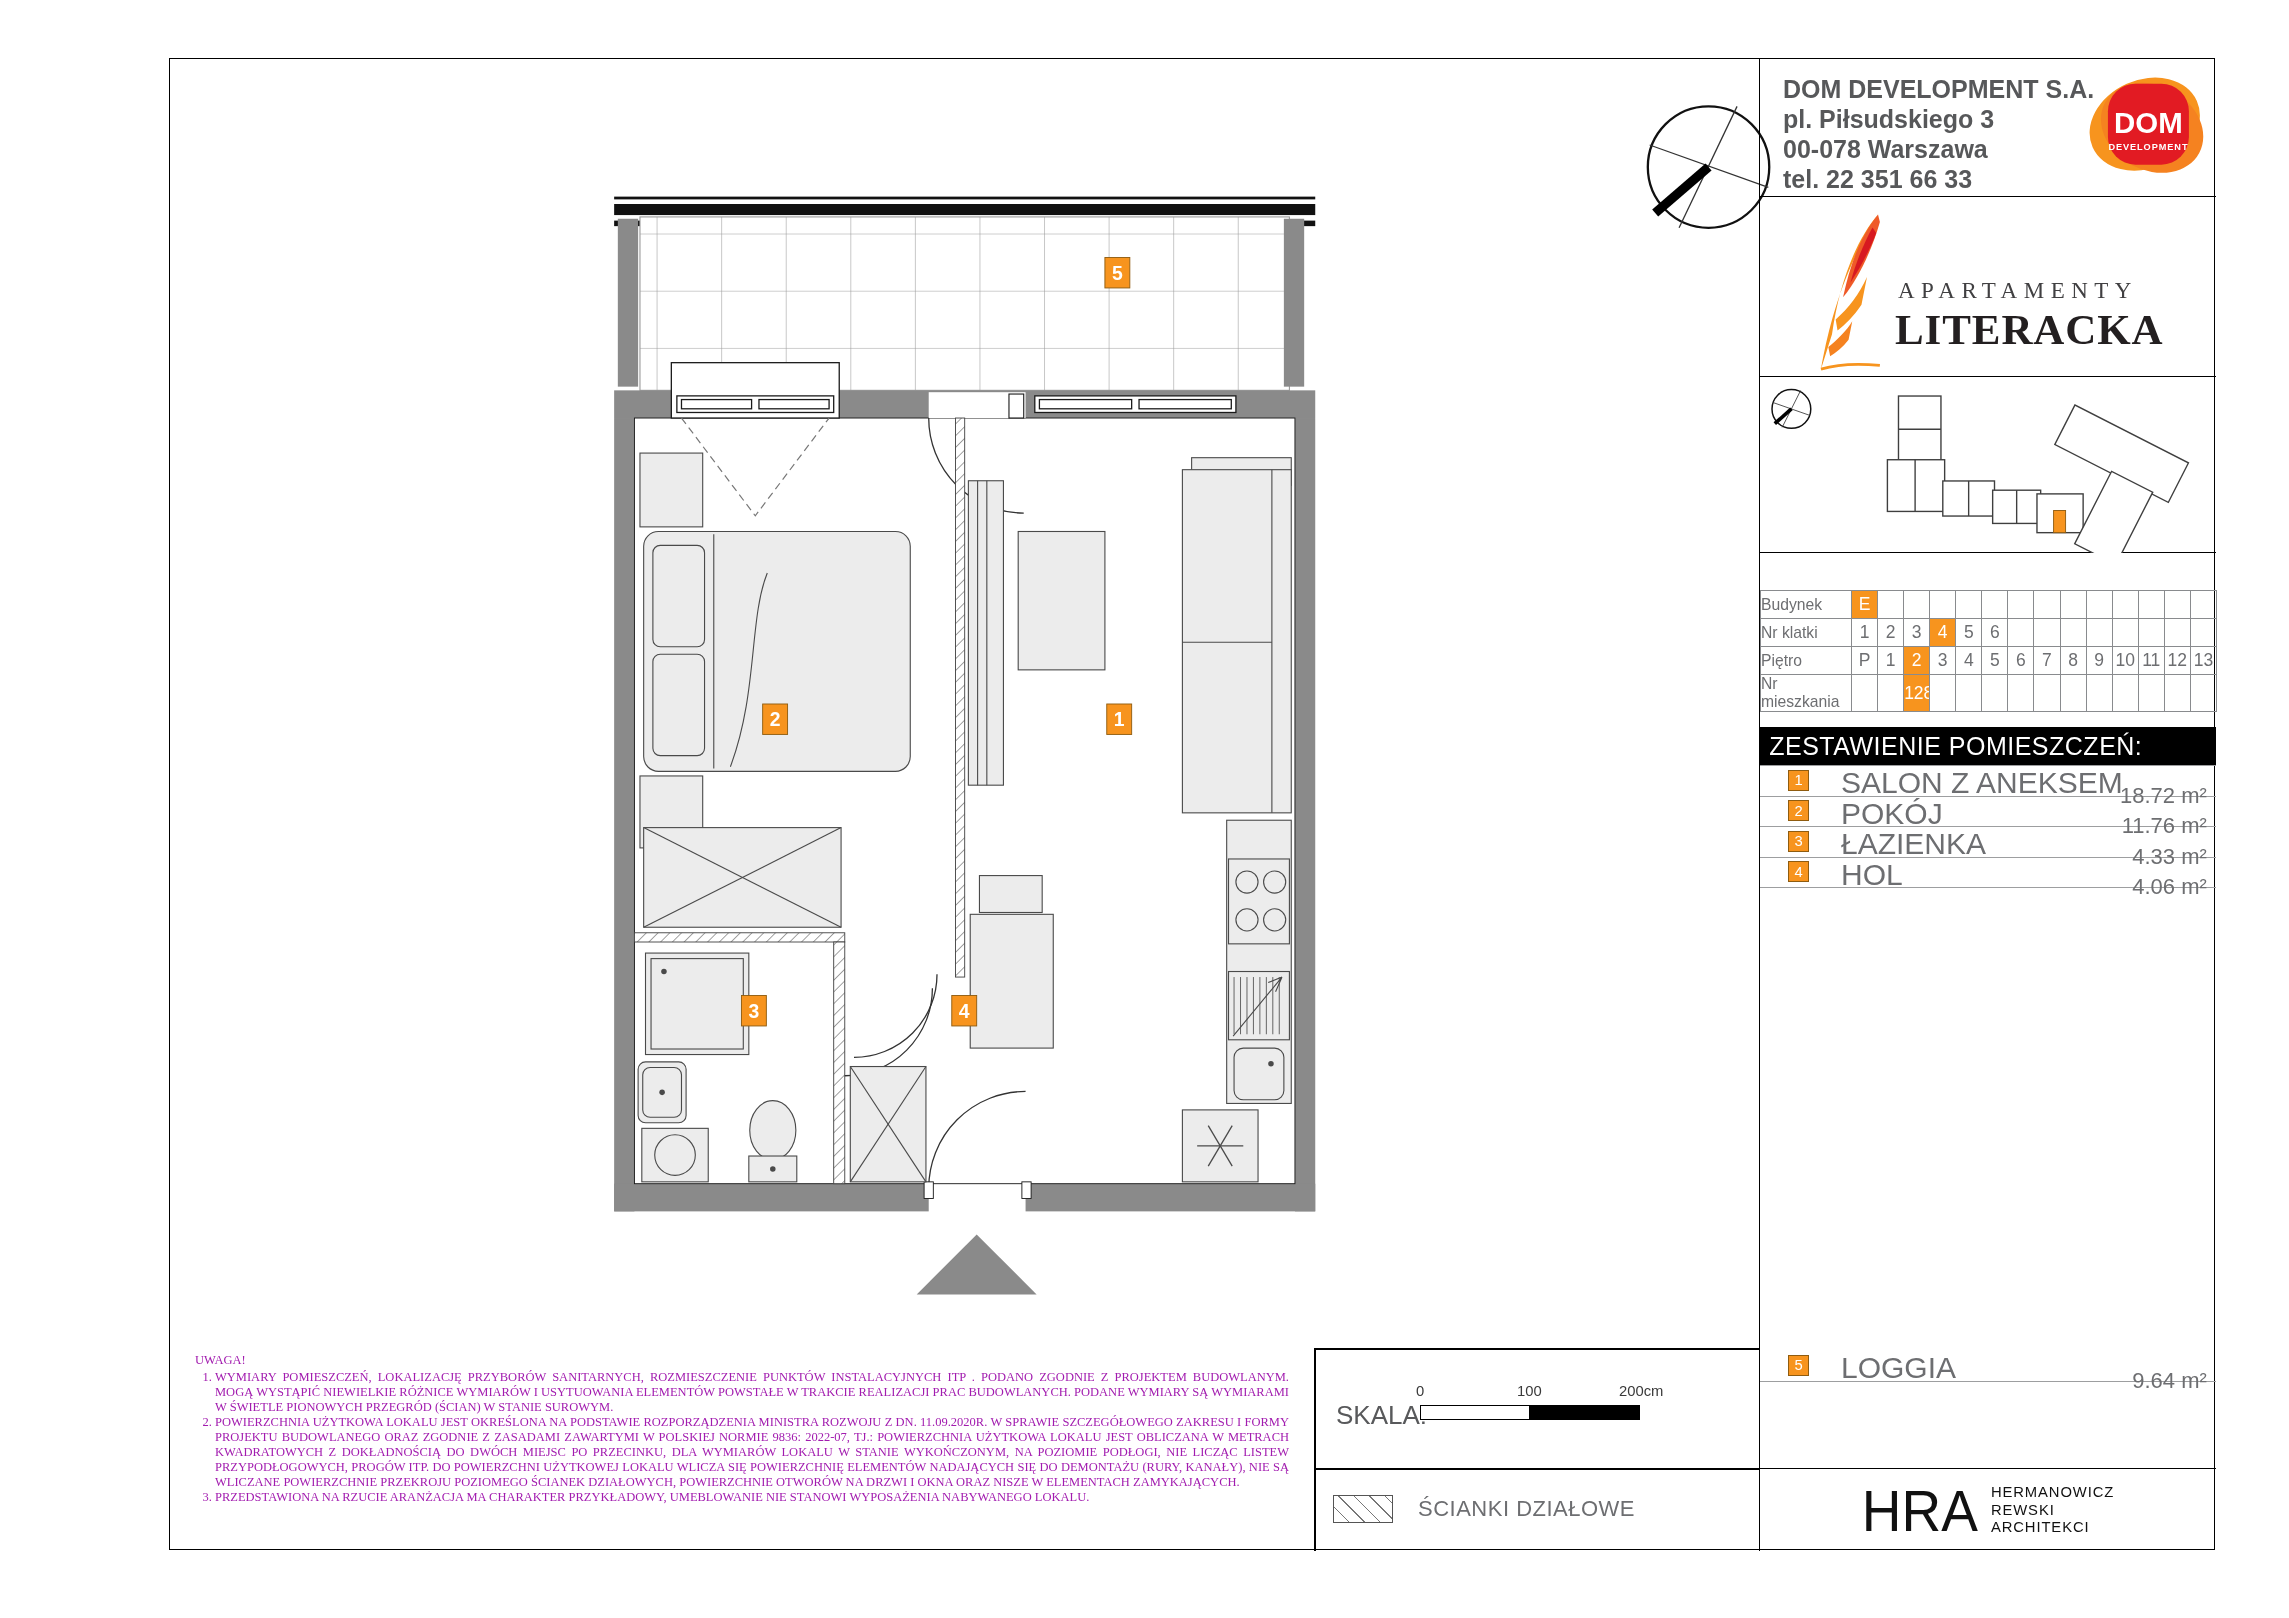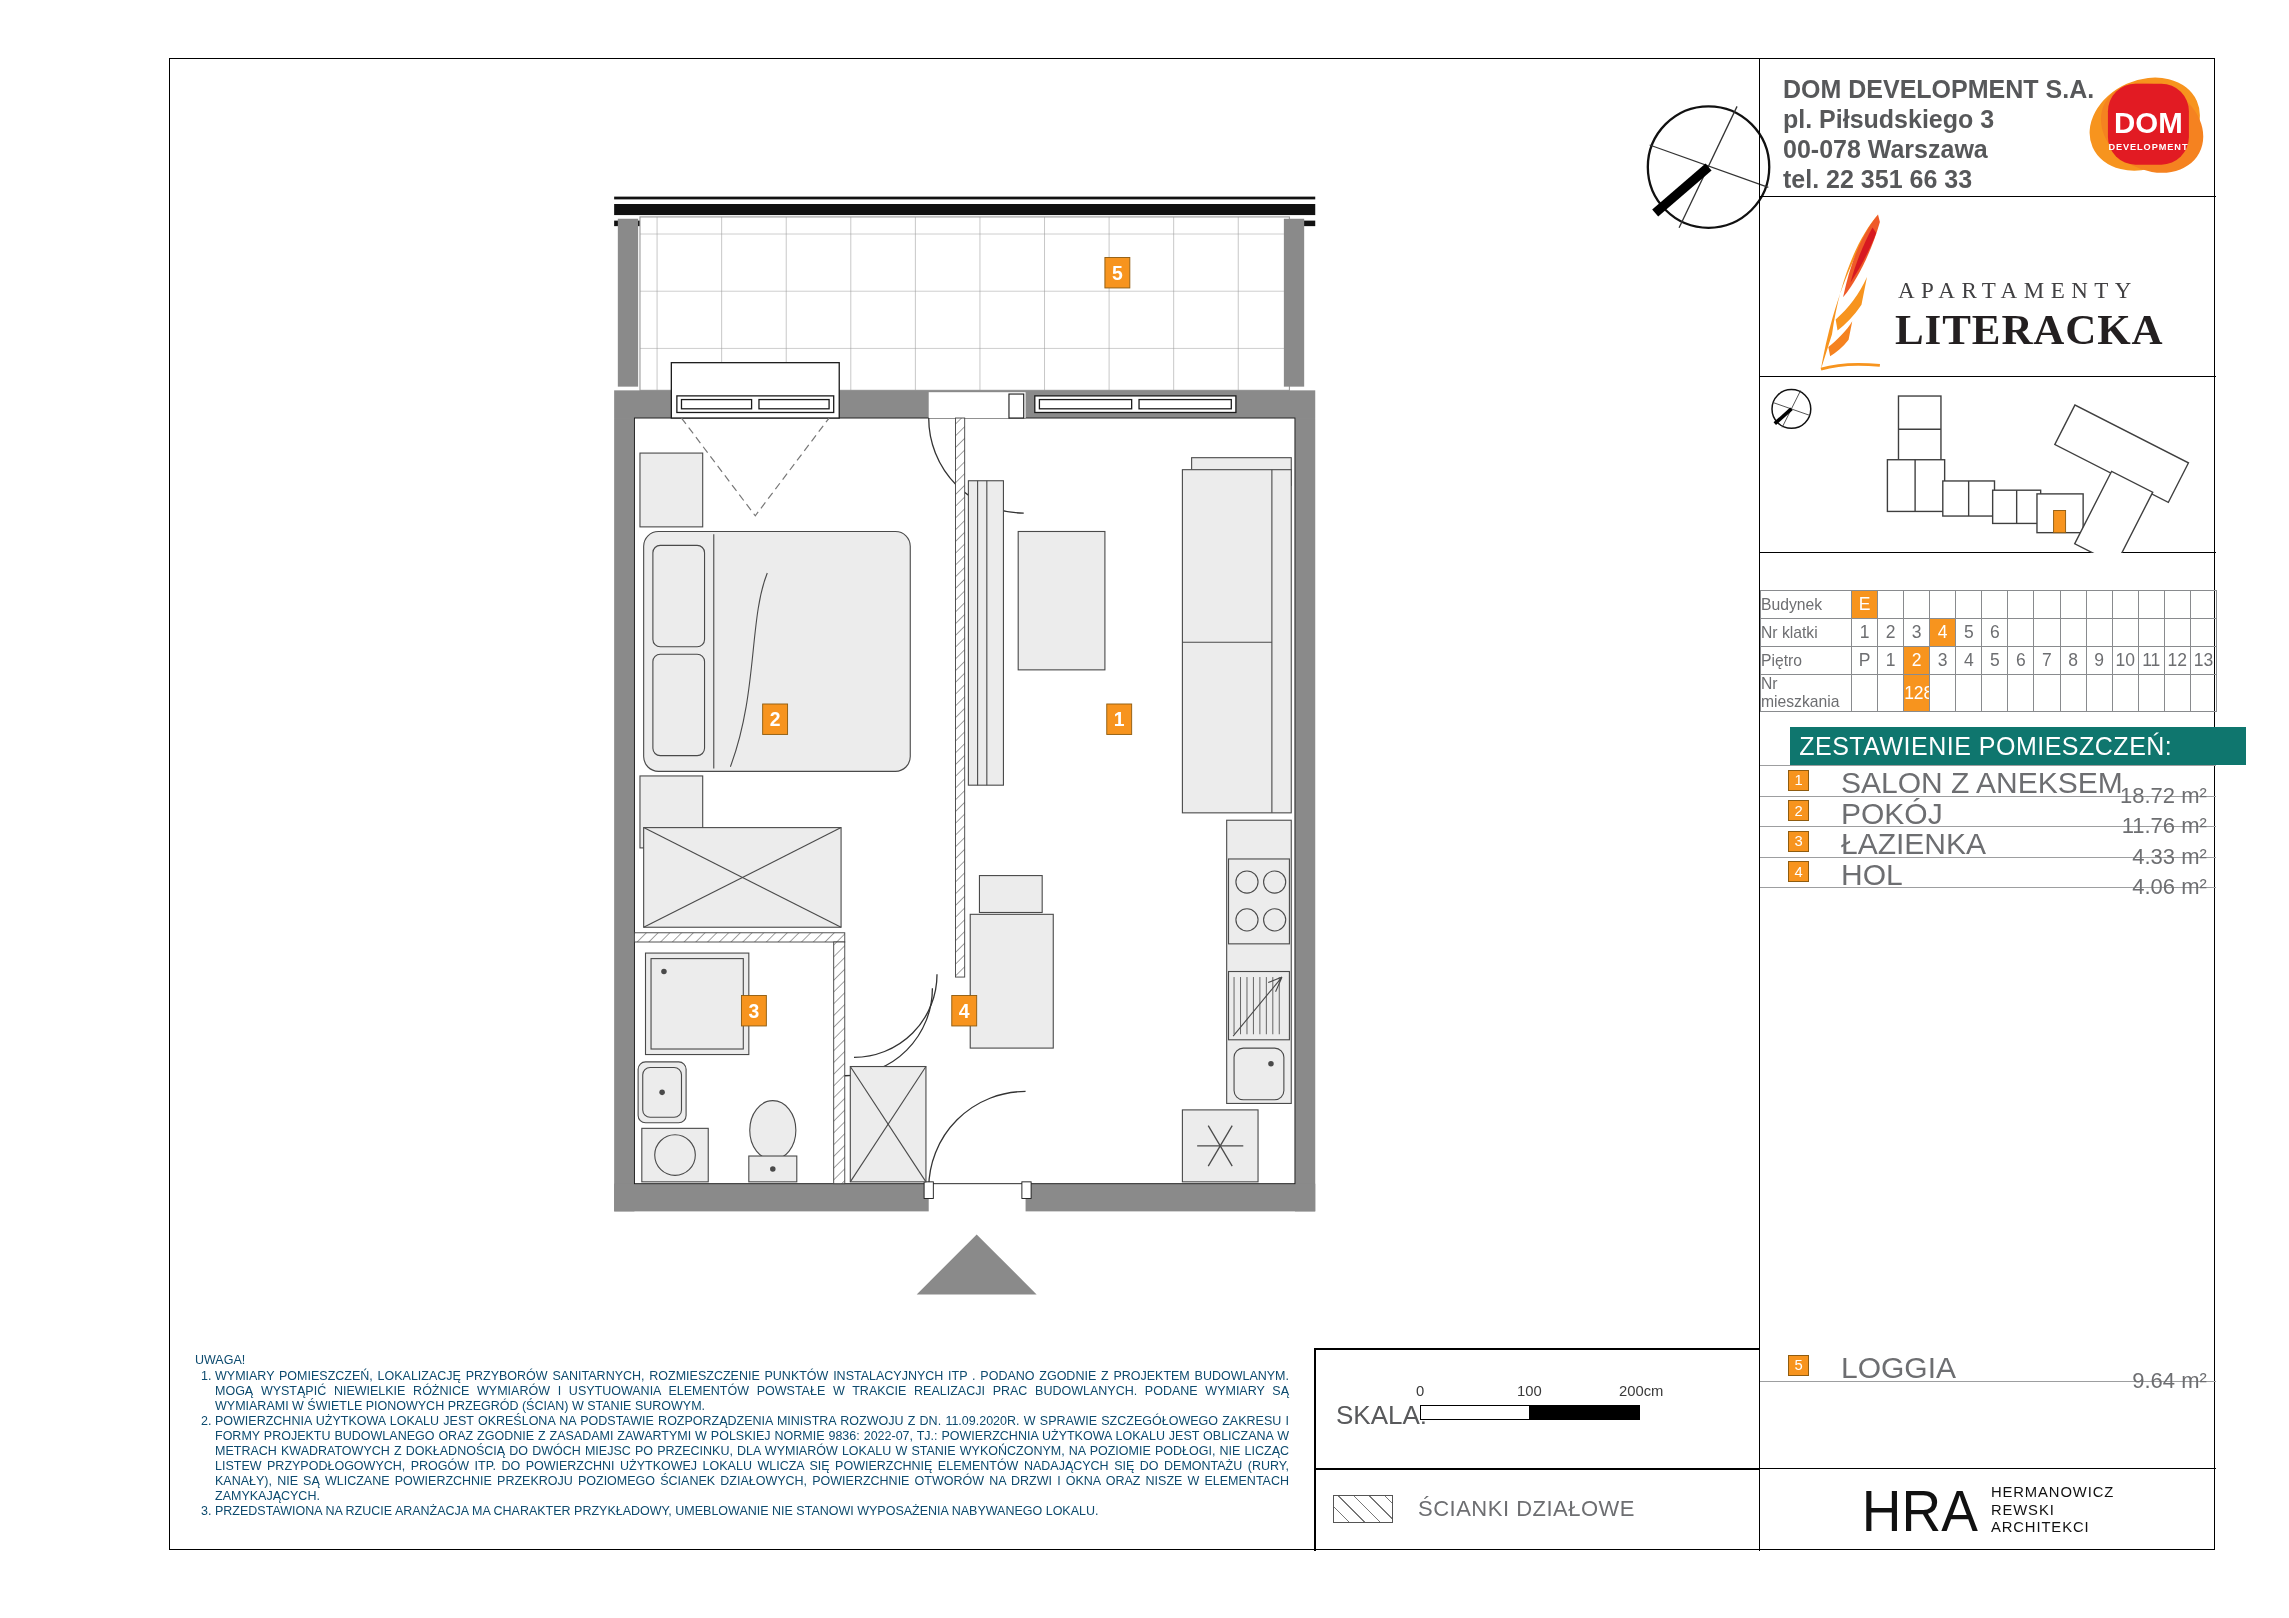--- a/index.html
+++ b/index.html
@@ -18,36 +18,36 @@
   .brand-feather{position:absolute;left:48px;top:7.4px;}
   .brand-top{position:absolute;left:138px;top:76px;font-size:23px;letter-spacing:6.5px;color:#414042;font-weight:normal;}
   .brand-bottom{position:absolute;left:135px;top:103px;font-size:43px;font-weight:bold;color:#231f20;letter-spacing:0.9px;}
 
   
   #unit-table{position:absolute;left:0;top:531px;width:457px;border-collapse:collapse;table-layout:fixed;}
   #unit-table td{border:0.9px solid #898b8e;height:27px;text-align:center;font-size:17.5px;color:#6d6e71;padding:0;overflow:hidden;}
   #unit-table td.lbl{width:90px;text-align:left;padding-left:0;font-size:15.7px;}
   #unit-table td.hl{background:#f7941e;color:#fff;}
 
-  .orange-bar{position:absolute;left:0;width:100%;background:#0f766e;color:#fff;box-sizing:border-box;display:flex;align-items:center;margin-left:30px;}
+  .orange-bar{position:absolute;left:0;width:100%;background:#000000;color:#fff;box-sizing:border-box;display:flex;align-items:center;}
   #rooms-header{top:668px;height:38px;font-size:25px;padding-left:9.2px;letter-spacing:0.5px;}
   #area-bar{top:1253px;height:39px;font-size:26px;padding:0 9.2px;justify-content:space-between;}
   #rooms-list{position:absolute;left:0;top:706px;width:100%;}
   .room-row{position:relative;height:29.5px;border-bottom:0.9px solid #9d9ea0;}
   .room-row:first-child{border-top:0.9px solid #9d9ea0;}
   .num-badge{position:absolute;left:28px;top:3.7px;width:21px;height:21px;background:#f7941e;border:0.9px solid #8f5c10;color:#fff;font-size:14.8px;display:flex;align-items:center;justify-content:center;box-sizing:border-box;}
   .room-name{position:absolute;left:81px;top:0;font-size:30px;color:#6d6e71;}
   .room-area{position:absolute;right:9.2px;top:2.8px;font-size:22px;color:#6d6e71;margin-top:14px;}
   #loggia-row{position:absolute;left:0;top:1292px;width:100%;height:30px;border-bottom:0.9px solid #9d9ea0;}
   #hra-block{position:absolute;left:0;top:1409px;width:100%;height:83px;border-top:1.8px solid #000;display:flex;align-items:center;justify-content:center;gap:13px;}
   .hra-logo{font-size:55px;color:#111;letter-spacing:0;font-weight:normal;transform:scaleY(1.04);}
   .hra-lines{font-size:14.8px;color:#111;line-height:17.5px;letter-spacing:0.9px;}
 
   
-  #notes{position:absolute;left:25px;top:1294px;width:1094px;color:#0c4a6e;}
+  #notes{position:absolute;left:25px;top:1294px;width:1094px;color:#a21caf;font-family:Liberation Serif, serif;}
   #notes .nt{font-size:12.5px;margin:0 0 1.8px 0;}
   #notes ol{margin:0;padding-left:20px;}
   #notes li{font-size:12.5px;line-height:15px;text-align:justify;margin:0;}
   #hline1{position:absolute;left:1144px;top:1289px;width:446px;height:1.8px;background:#000;}
   #hline2{position:absolute;left:1144px;top:1409px;width:446px;height:1.8px;background:#000;}
   #vline1{position:absolute;left:1144px;top:1289px;width:1.8px;height:203px;background:#000;}
   #scale-block{position:absolute;left:1144px;top:1289px;width:446px;height:120px;}
   .skala-label{position:absolute;left:22px;top:52px;font-size:26px;color:#58595b;}
   .sb-num{position:absolute;top:35px;font-size:14.8px;color:#3a3a3a;}
   #sb-bar-white{position:absolute;left:106px;top:57px;width:110px;height:14.8px;border:1.8px solid #000;box-sizing:border-box;background:#fff;}

